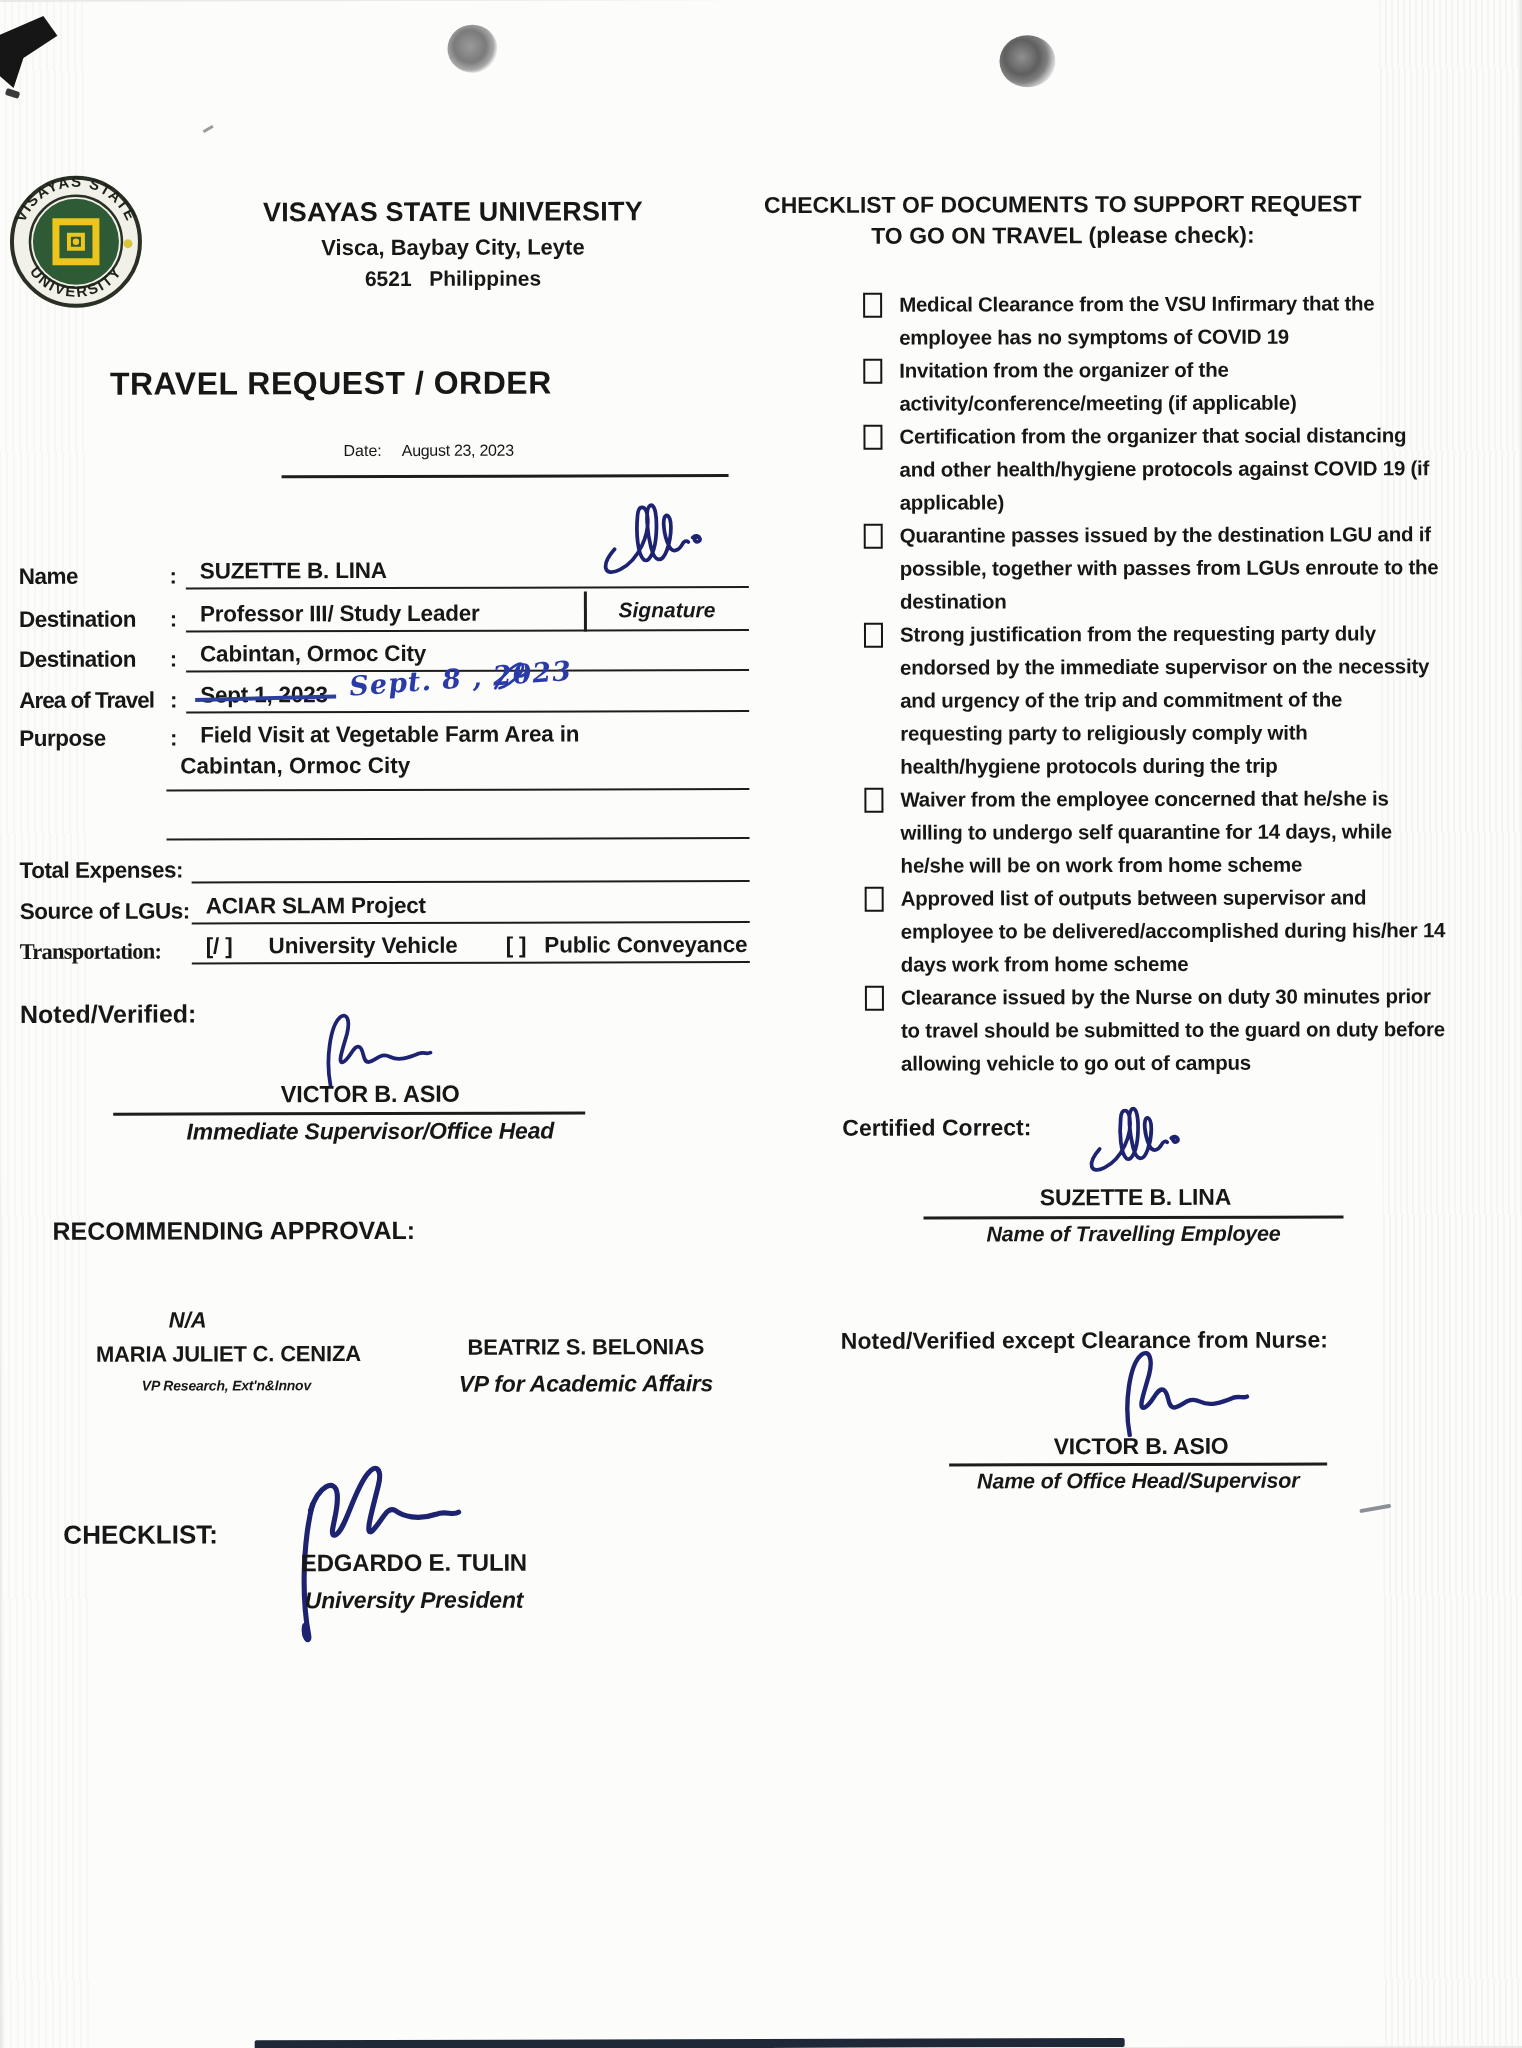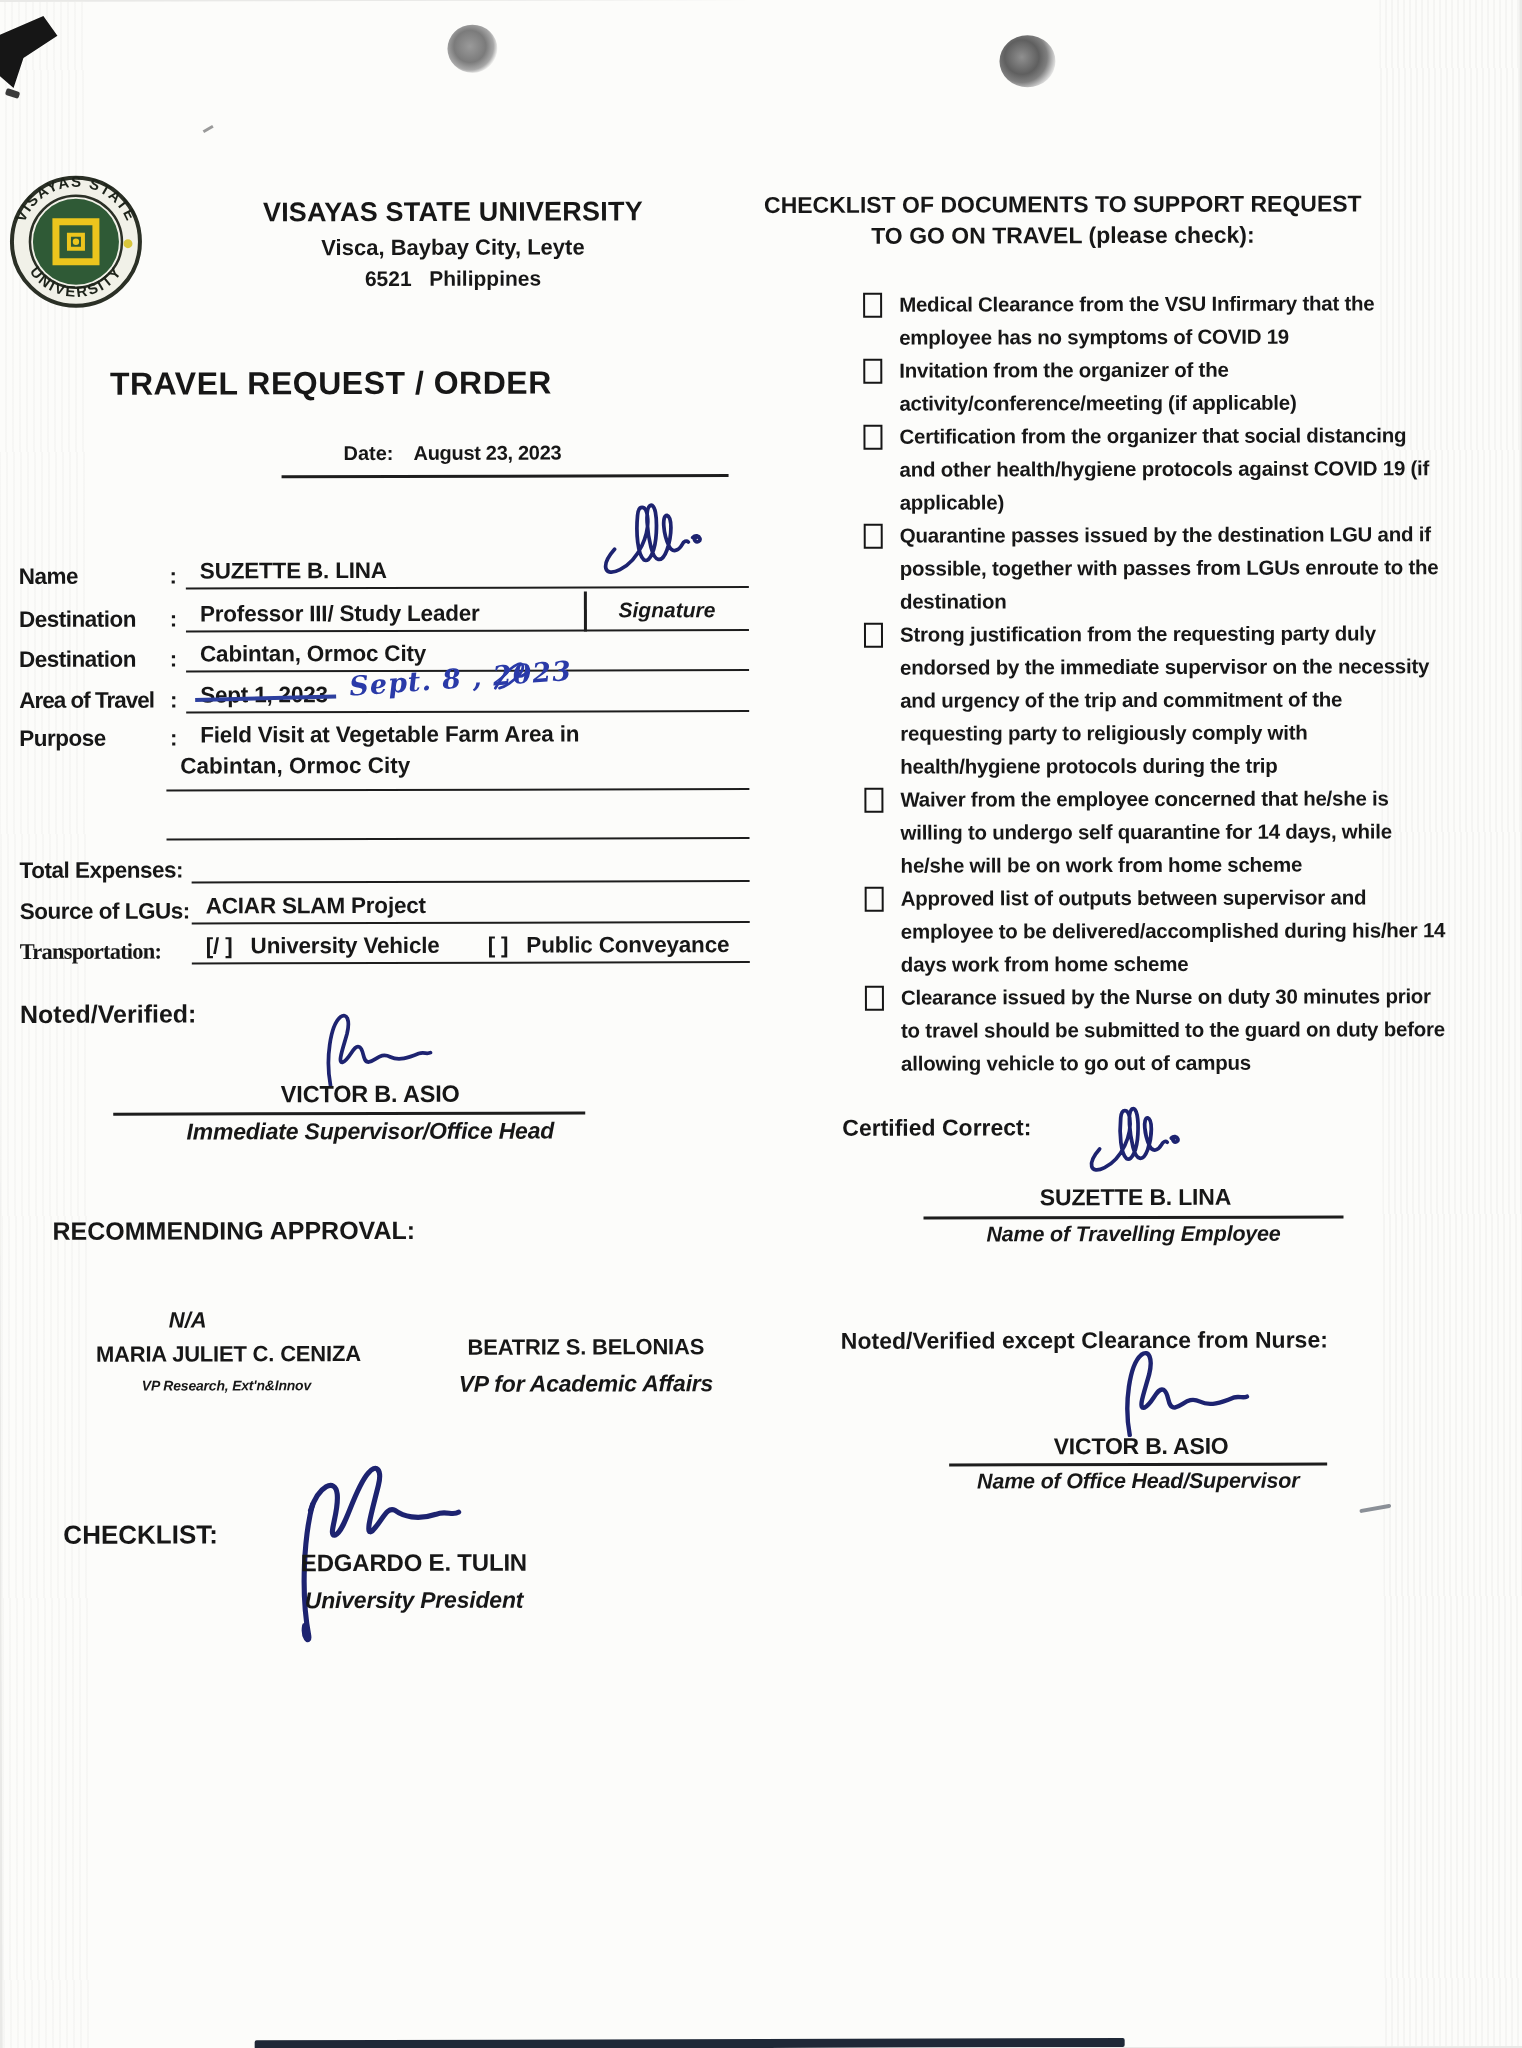--- a/index.html
+++ b/index.html
@@ -17,21 +17,21 @@
   .b{font-weight:700;}
   .it{font-style:italic;}
   .ctr{text-align:center;}
   .rule{position:absolute;background:#1d1d1d;height:2.5px;}
   
   #uni-block{left:240px;top:196px;width:430px;}
   #uni-name{font-size:27px;font-weight:700;letter-spacing:0.2px;}
   #uni-addr{font-size:22px;font-weight:700;margin-top:7px;}
   #uni-postal{font-size:21px;font-weight:700;margin-top:6px;white-space:pre;}
   #doc-title{left:70px;top:364px;width:525px;font-size:32px;font-weight:700;letter-spacing:0.5px;}
-  #date-line{left:345px;top:441px;font-size:20px;font-weight:700;display:flex;text-align:right;}
+  #date-line{left:345px;top:441px;font-size:16px;font-weight:400;display:flex;text-align:right;}
   #date-line .v{margin-left:20px;letter-spacing:-0.3px;}
   
   .frow{position:absolute;left:20px;width:730px;display:flex;align-items:flex-end;font-size:22.5px;font-weight:700;}
   .f-label{width:142px;letter-spacing:-0.5px;}
   .f-colon{width:25px;text-align:center;}
   .f-val{flex:1;border-bottom:2.5px solid #1d1d1d;padding:0 0 3px 14px;letter-spacing:-0.2px;white-space:nowrap;}
   .f-val.noline{border-bottom:none;}
   .xrow .f-label{width:172px;}
   .struck{position:relative;display:inline-block;}
   .struck::after{content:'';position:absolute;left:-5px;right:-8px;top:54%;height:3.5px;background:#2d3f9e;transform:rotate(-1.3deg);}
@@ -157,21 +157,21 @@
     <span class="f-val"></span>
   </div>
   <div class="frow xrow" style="top:885px;height:38px;">
     <span class="f-label">Source of LGUs:</span>
     <span class="f-val">ACIAR SLAM Project</span>
   </div>
   <div class="frow xrow" style="top:925px;height:38px;">
     <span class="f-label" style="letter-spacing:-0.8px;font-family:Liberation Serif, serif;">Transportation:</span>
     <span class="f-val">
       <span>[/ ]</span>
-      <span style="margin-left:12px;">University Vehicle</span>
+      <span style="margin-left:30px;">University Vehicle</span>
       <span style="margin-left:42px;">[ ]</span>
       <span style="margin-left:12px;">Public Conveyance</span>
     </span>
   </div>
 
   <div class="abs sec-label" style="left:20px;top:998px;font-size:25px;">Noted/Verified:</div>
   <svg class="sig" style="left:312px;top:1006px;" width="125" height="85" viewBox="0 0 150 90">
     <path d="M22,88 C16,56 22,16 34,6 C42,0 46,10 42,26 C37,44 30,62 37,60 C46,56 50,38 57,42 C63,46 60,60 68,60 C77,58 82,48 94,54 C104,59 116,55 128,50 C134,48 138,51 142,49" stroke-width="4.5"></path>
   </svg>
   <div class="abs ctr name-line" style="left:140px;top:1080px;width:460px;font-size:23.5px;">VICTOR B. ASIO</div>

